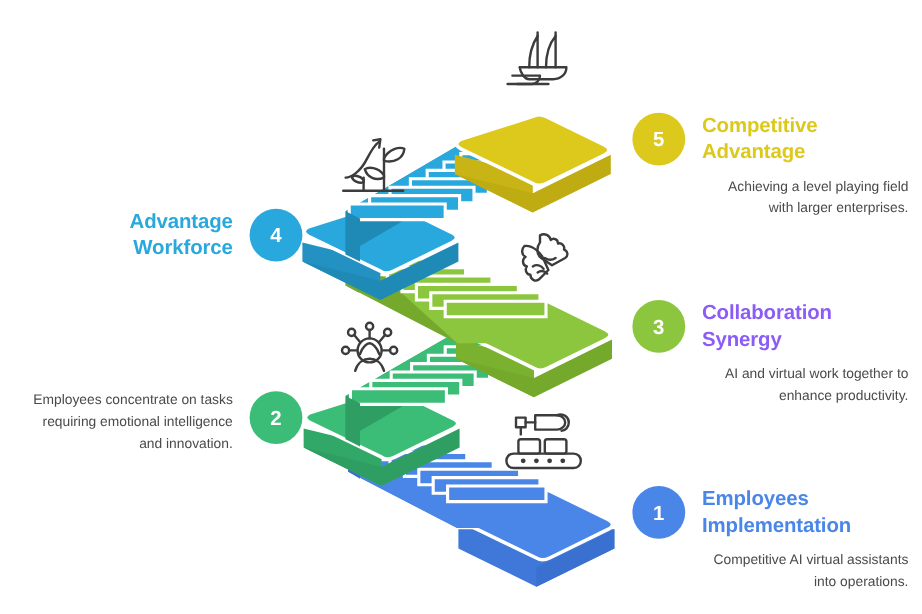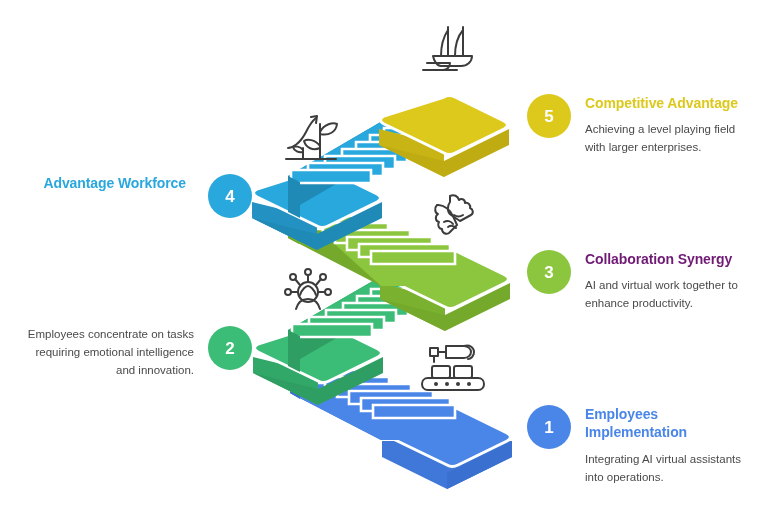--- a/index.html
+++ b/index.html
@@ -55,31 +55,32 @@
     line-height: 1;
   }
 
   .step-text {
     width: 172px;
   }
   .step-block.left .step-text { text-align: right; }
   .step-block.right .step-text { text-align: left; }
 
   .step-title {
-    font-size: 14px;
+    font-size: 17px;
     font-weight: bold;
     line-height: 1.32;
-    margin: 0 8px 9px 0;
+    margin: 0 0 9px 0;
     letter-spacing: -0.1px;
   }
   .step-desc {
     font-size: 11.5px;
     line-height: 1.55;
     color: #4a4a4a;
     margin: 0;
+    text-align: right;
   }
 
   
   .deco-icon {
     position: absolute;
     width: 66px;
     height: 66px;
   }
   .deco-icon svg { display: block; width: 100%; height: 100%; }
 </style>
@@ -296,37 +297,37 @@
     <div class="step-text">
       <p class="step-title" style="color:#29a8dd;">Advantage Workforce</p>
     </div>
   </div>
 
   <div class="step-block right" style="left:527px; top:250px;">
     <div class="badge" style="background:#8cc63e;">
       <span>3</span>
     </div>
     <div class="step-text">
-      <p class="step-title" style="color:#701a75;">Collaboration Synergy</p>
+      <p class="step-title" style="color:#8b5cf6;">Collaboration Synergy</p>
       <p class="step-desc">AI and virtual work together to enhance productivity.</p>
     </div>
   </div>
 
   <div class="step-block left" style="left:22px; top:326px;">
     <div class="badge" style="background:#3bbd77;">
       <span>2</span>
     </div>
     <div class="step-text">
       <p class="step-desc">Employees concentrate on tasks requiring emotional intelligence and innovation.</p>
     </div>
   </div>
 
   <div class="step-block right" style="left:527px; top:405px;">
     <div class="badge" style="background:#4a86e8;">
       <span>1</span>
     </div>
     <div class="step-text">
       <p class="step-title" style="color:#4a86e8;">Employees Implementation</p>
-      <p class="step-desc">Integrating AI virtual assistants into operations.</p>
+      <p class="step-desc">Competitive AI virtual assistants into operations.</p>
     </div>
   </div>
 
 </div>
 
 </body></html>

